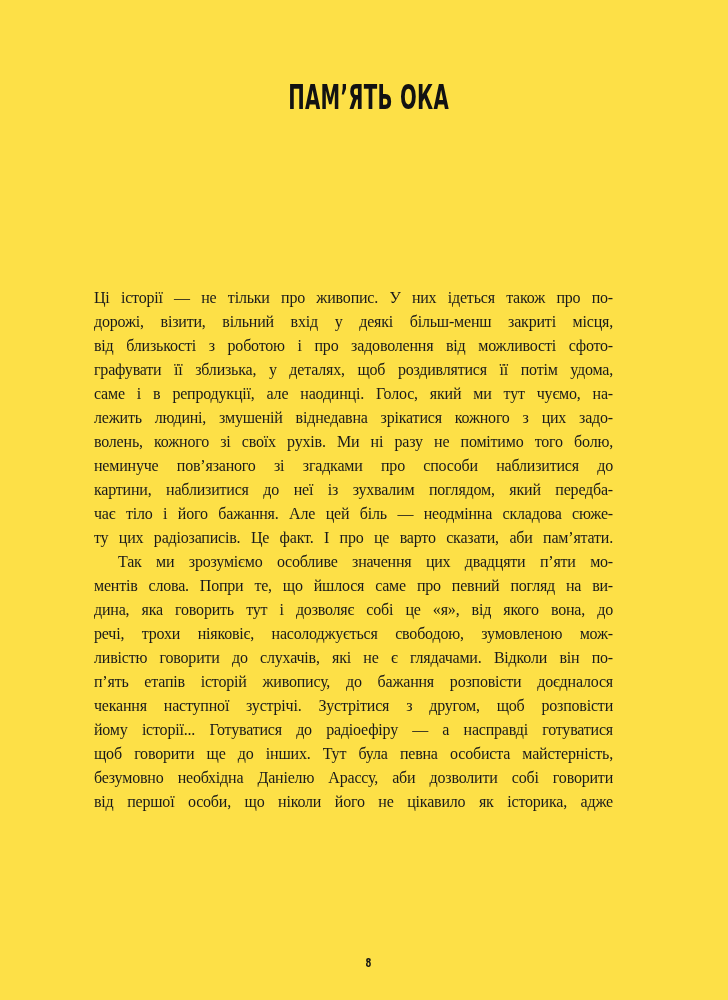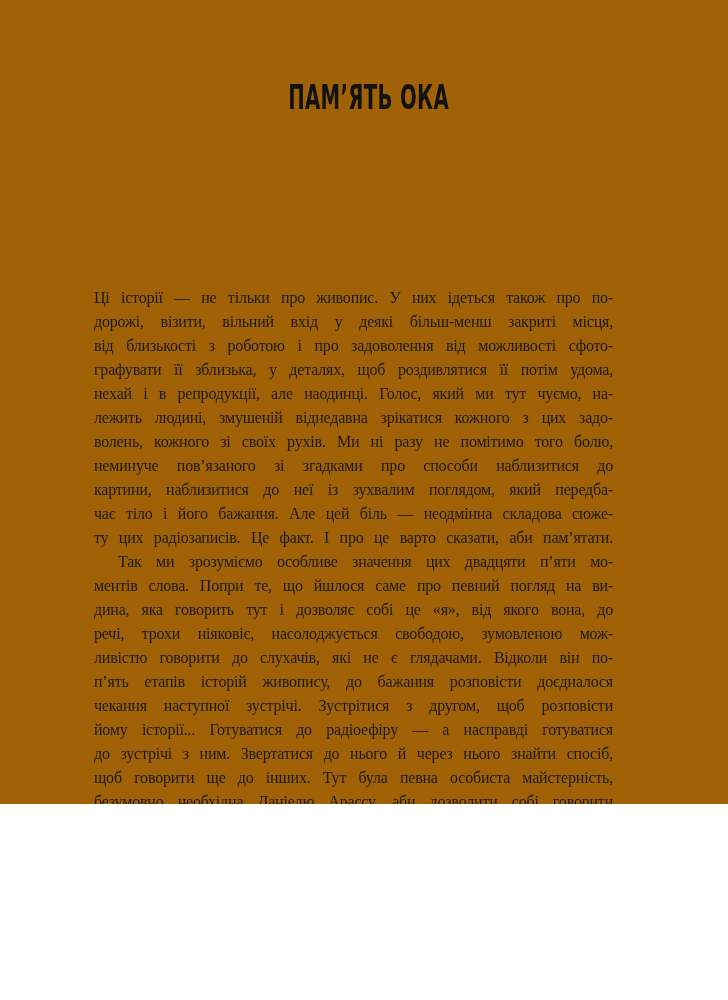--- a/index.html
+++ b/index.html
@@ -3,22 +3,22 @@
 <meta charset="utf-8">
 <style>
   html, body {
     margin: 0;
     padding: 0;
     background: #ffffff;
   }
   .page {
     position: relative;
     width: 728px;
-    height: 804px;
-    background: #a16207;
+    height: 1000px;
+    background: #fde047;
     overflow: hidden;
   }
   .chapter-title {
     position: absolute;
     top: 80px;
     left: 109px;
     width: 519px;
     margin: 0;
     text-align: center;
     font-family: "DejaVu Sans", "Liberation Sans", sans-serif;
@@ -83,38 +83,37 @@
 <div class="page">
 
   <h1 class="chapter-title"><span class="condense">ПАМ’ЯТЬ ОКА</span></h1>
 
   <div class="body-text">
       <div class="para">
         <div class="line">Ці історії — не тільки про живопис. У них ідеться також про по-</div>
         <div class="line">дорожі, візити, вільний вхід у деякі більш-менш закриті місця,</div>
         <div class="line">від близькості з роботою і про задоволення від можливості сфото-</div>
         <div class="line">графувати її зблизька, у деталях, щоб роздивлятися її потім удома,</div>
-        <div class="line">нехай і в репродукції, але наодинці. Голос, який ми тут чуємо, на-</div>
+        <div class="line">саме і в репродукції, але наодинці. Голос, який ми тут чуємо, на-</div>
         <div class="line">лежить людині, змушеній віднедавна зрікатися кожного з цих задо-</div>
         <div class="line">волень, кожного зі своїх рухів. Ми ні разу не помітимо того болю,</div>
         <div class="line">неминуче пов’язаного зі згадками про способи наблизитися до</div>
         <div class="line">картини, наблизитися до неї із зухвалим поглядом, який передба-</div>
         <div class="line">чає тіло і його бажання. Але цей біль — неодмінна складова сюже-</div>
         <div class="line">ту цих радіозаписів. Це факт. І про це варто сказати, аби пам’ятати.</div>
       </div>
       <div class="para">
         <div class="line first-indented">Так ми зрозуміємо особливе значення цих двадцяти п’яти мо-</div>
         <div class="line">ментів слова. Попри те, що йшлося саме про певний погляд на ви-</div>
         <div class="line">дина, яка говорить тут і дозволяє собі це «я», від якого вона, до</div>
         <div class="line">речі, трохи ніяковіє, насолоджується свободою, зумовленою мож-</div>
         <div class="line">ливістю говорити до слухачів, які не є глядачами. Відколи він по-</div>
         <div class="line">п’ять етапів історій живопису, до бажання розповісти доєдналося</div>
         <div class="line">чекання наступної зустрічі. Зустрітися з другом, щоб розповісти</div>
         <div class="line">йому історії... Готуватися до радіоефіру — а насправді готуватися</div>
-        <div class="line">до зустрічі з ним. Звертатися до нього й через нього знайти спосіб,</div>
         <div class="line">щоб говорити ще до інших. Тут була певна особиста майстерність,</div>
         <div class="line">безумовно необхідна Даніелю Арассу, аби дозволити собі говорити</div>
         <div class="line">від першої особи, що ніколи його не цікавило як історика, адже</div>
       </div>
     </div>
 
   <div class="folio"><span class="condense">8</span></div>
 
 </div>
 

